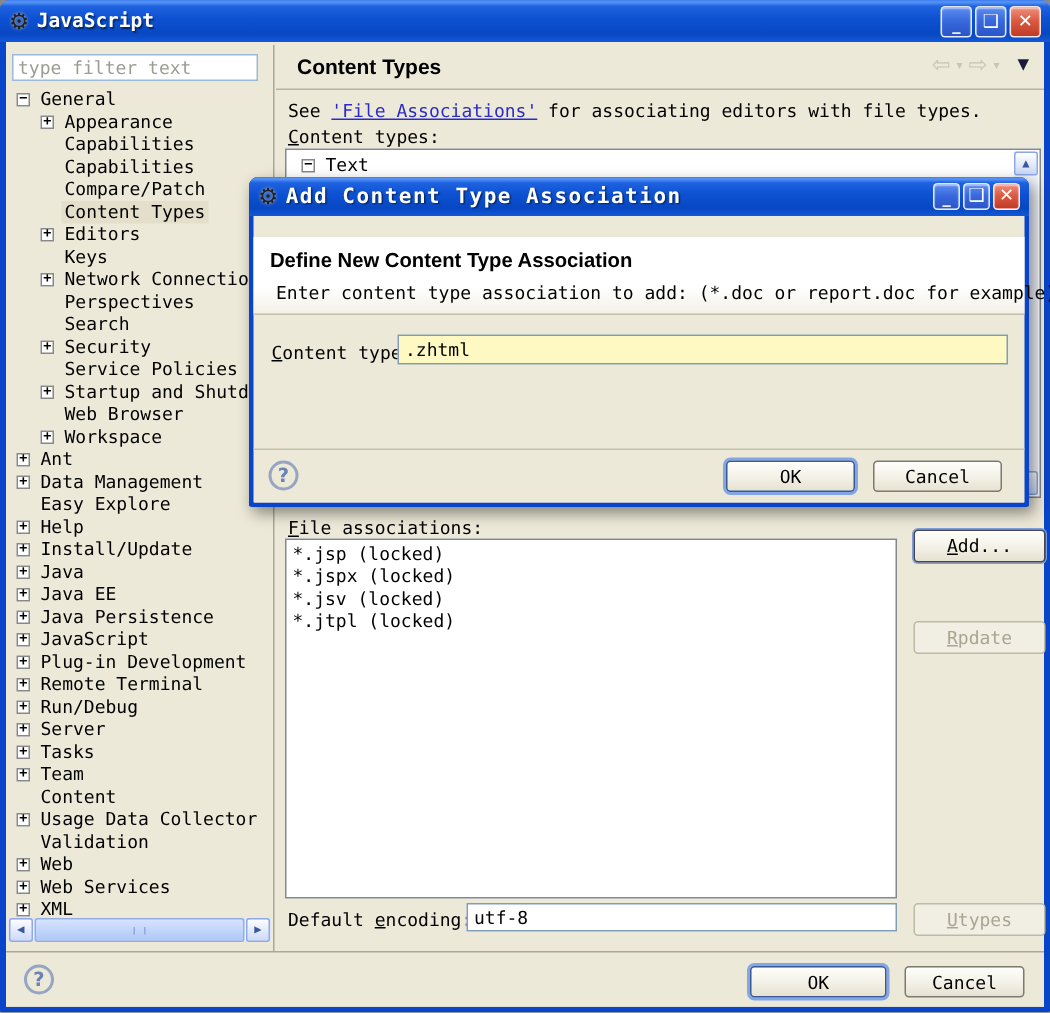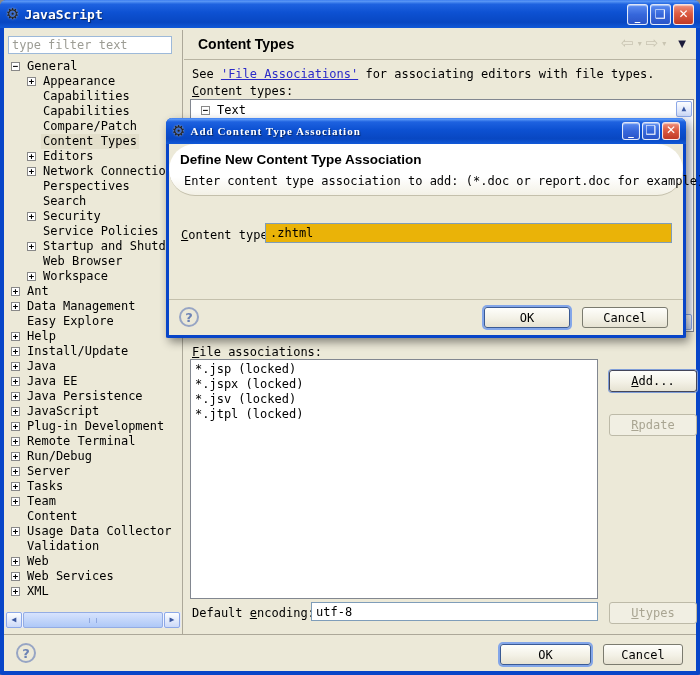--- a/index.html
+++ b/index.html
@@ -72,45 +72,45 @@
   .ct-box .tree-row { margin-top:3px; padding-left:10px; }
   .lbl-fa { position:absolute; left:8px; top:317px; }
   .fa-list { position:absolute; left:6px; top:331px; width:408px; height:240px; background:#fff; border:1px solid #828790; padding:2px 4px; }
   .fa-item { font:12px/15px "DejaVu Sans Mono", monospace; white-space:nowrap; }
   .btn { font:12px "DejaVu Sans Mono", monospace; color:#000; text-align:center;
     background:linear-gradient(180deg,#FEFEFB,#F3F1E6 55%,#E6E2D2); border:1px solid #7B7B6F; border-radius:3px; }
   .btn.disabled { color:#A9A592; border-color:#BDBAA8; background:#F1EFE3; }
   .btn.focus-ring { box-shadow:0 0 0 2px #83A6E9; border-color:#3A5A94; }
   .btn.kb-focus { box-shadow:0 0 0 1px #7F9DD8; border-color:#44465A; }
   .col-btn { position:absolute; left:425px; width:88px; height:22px; }
-  #btn-add { top:342px; } #btn-edit { top:359px; } #btn-remove { top:386px; } #btn-update { top:574px; }
+  #btn-add { top:325px; } #btn-edit { top:359px; } #btn-remove { top:386px; } #btn-update { top:574px; }
   .enc-label { position:absolute; left:8px; top:578px; }
   .enc-input { position:absolute; left:127px; top:574px; width:287px; height:19px; border:1px solid #7F9DB9; background:#fff;
     font:12px "DejaVu Sans Mono", monospace; padding:1px 4px; color:#000; }
 
   
   .main-footer { position:absolute; left:0; right:0; bottom:0; height:37px; border-top:1px solid #ACA899; background:#ECE9D8; }
   .help-btn { position:absolute; left:12px; top:8px; width:20px; height:20px; border:2px solid #97A5C4; border-radius:50%;
     color:#6B82B4; font:bold 13px/17px "DejaVu Sans", sans-serif; text-align:center; background:transparent; }
   .footer-btn { position:absolute; top:9px; height:21px; }
   #main-ok { left:496px; width:91px; }
   #main-cancel { left:599px; width:80px; }
 
   
   #modal { left:166px; top:118px; width:520px; height:220px; border-width:3px; z-index:10;
     box-shadow:3px 4px 10px rgba(0,0,0,.45); border-radius:6px 6px 2px 2px; }
   #modal .titlebar { left:-3px; right:-3px; height:26px; }
-  #modal .t-text { font-size:11px; letter-spacing:1px;font-family:Liberation Serif, serif; }
-  .dlg-header { position:absolute; left:0; right:0; top:26px; height:52px;
-    background:linear-gradient(180deg,#FFFFFF 65%,#F3F1E6); border-bottom:1px solid #C4C0AC;border-radius:28px; }
+  #modal .t-text { font-size:14px; letter-spacing:1px; }
+  .dlg-header { position:absolute; left:0; right:0; top:40px; height:52px;
+    background:linear-gradient(180deg,#FFFFFF 65%,#F3F1E6); border-bottom:1px solid #C4C0AC; }
   .dlg-heading { position:absolute; left:11px; top:8px; font:bold 13.5px "Liberation Sans", sans-serif; color:#000; }
   .dlg-desc { position:absolute; left:15px; top:30px; font:12px "DejaVu Sans Mono", monospace; color:#000; white-space:nowrap; }
   .dlg-body { position:absolute; left:0; right:0; top:82px; height:96px; }
   .dlg-ct-label { position:absolute; left:12px; top:28px; }
-  .dlg-ct-input { position:absolute; left:96px; top:23px; width:407px; height:20px; border:1px solid #7F9DB9; background:#eab308;
+  .dlg-ct-input { position:absolute; left:96px; top:23px; width:407px; height:20px; border:1px solid #7F9DB9; background:#fef9c3;
     font:12px "DejaVu Sans Mono", monospace; padding:1px 4px; color:#000; }
   .dlg-footer { position:absolute; left:0; right:0; bottom:0; height:36px; border-top:1px solid #C4C0AC; }
   .dlg-footer .help-btn { top:7px; left:10px; }
   .dlg-btn { position:absolute; top:7px; height:21px; width:86px; }
   #dlg-ok { left:315px; } #dlg-cancel { left:413px; }
 
   u { text-decoration:underline; }
 </style>
 </head>
 <body>
@@ -160,20 +160,24 @@
     <span class="exp none"></span>
     <span class="tree-label">Compare/Patch</span>
   </div>
             <div class="tree-row" style="padding-left: 23px;">
     <span class="exp none"></span>
     <span class="tree-label selected">Content Types</span>
   </div>
             <div class="tree-row" style="padding-left: 23px;">
     <span class="exp">+</span>
     <span class="tree-label">Editors</span>
+  </div>
+            <div class="tree-row" style="padding-left: 23px;">
+    <span class="exp none"></span>
+    <span class="tree-label">Keys</span>
   </div>
             <div class="tree-row" style="padding-left: 23px;">
     <span class="exp">+</span>
     <span class="tree-label">Network Connections</span>
   </div>
             <div class="tree-row" style="padding-left: 23px; text-align: right;">
     <span class="exp none"></span>
     <span class="tree-label">Perspectives</span>
   </div>
             <div class="tree-row" style="padding-left: 23px;">

